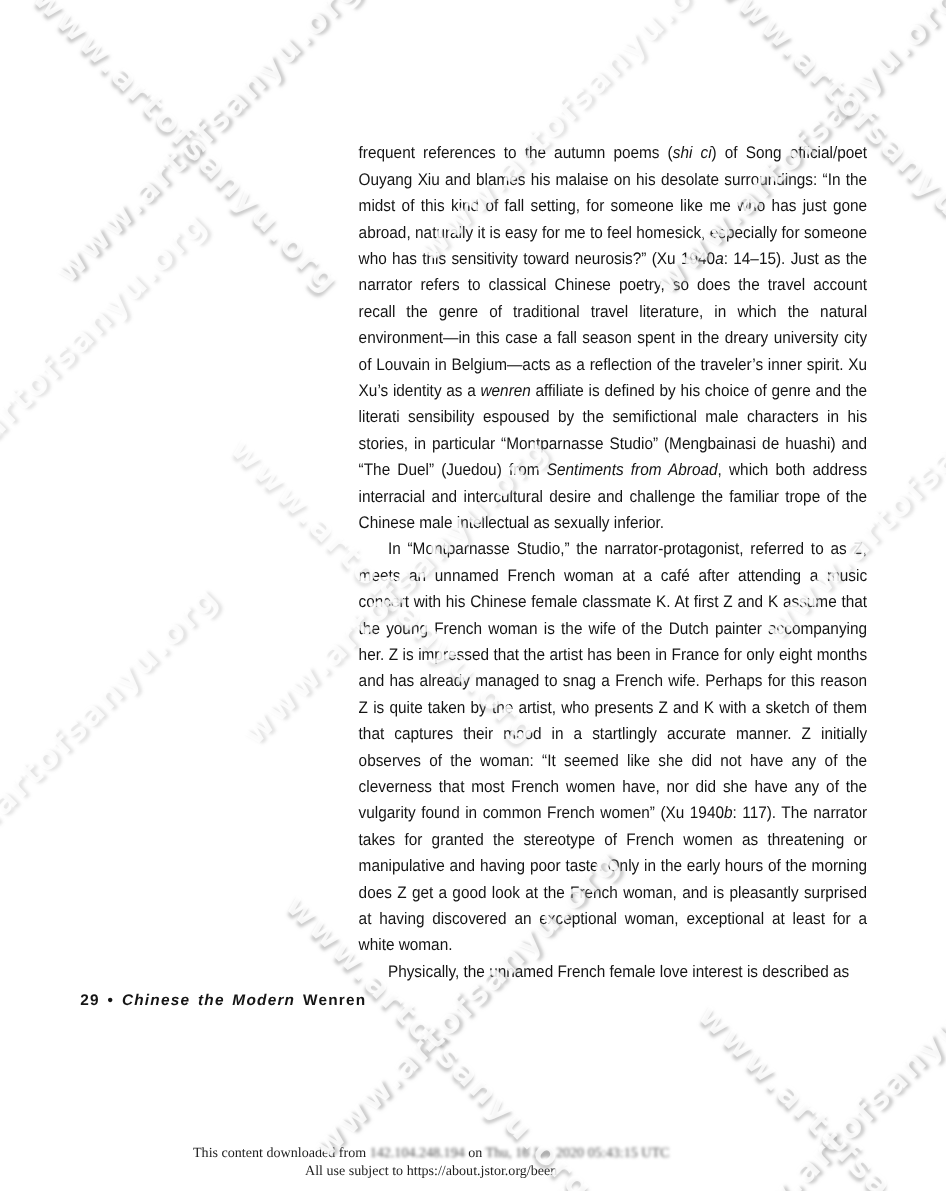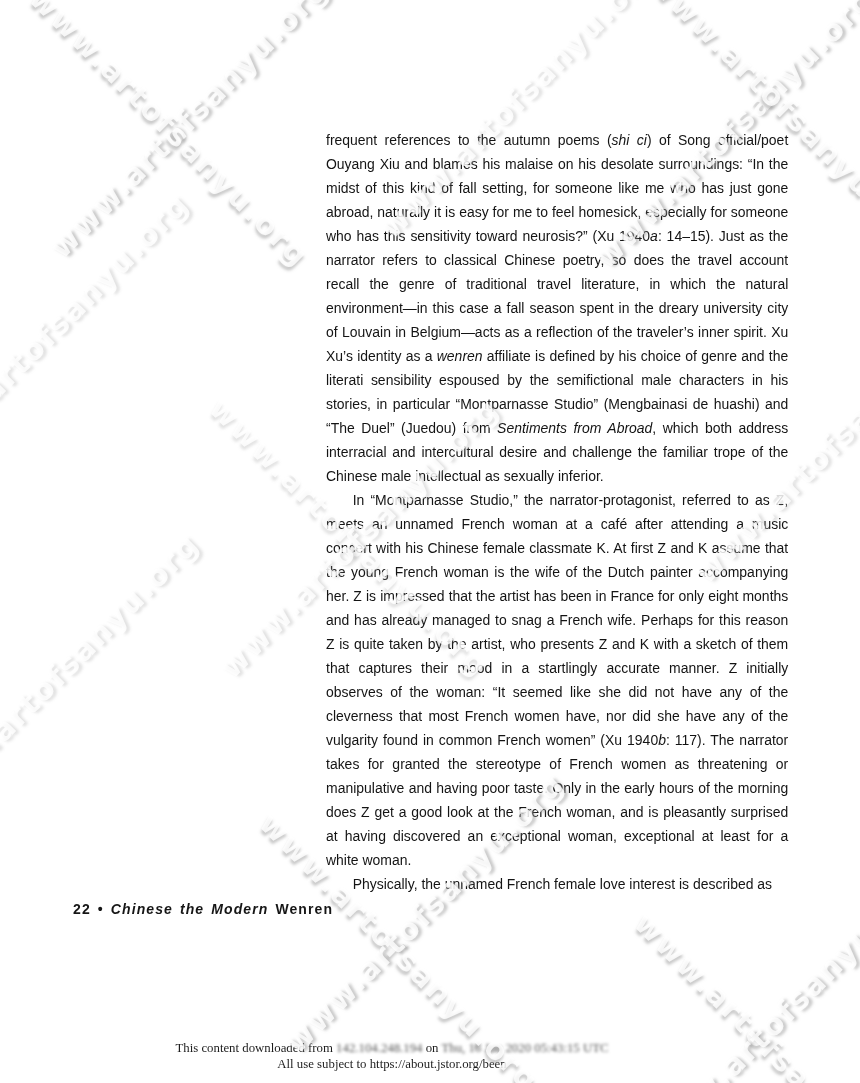--- a/index.html
+++ b/index.html
@@ -109,18 +109,18 @@
   <span class="wm desc p13">www.artofsanyu.org</span>
   <span class="wm asc  p14">www.artofsanyu.org</span>
 </div>
 
 <div class="main-text">
   <p class="para"><span>frequent references to the autumn poems (</span><span class="it">shi ci</span><span>) of Song official/poet Ouyang Xiu and blames his malaise on his desolate surroundings: “In the midst of this kind of fall setting, for someone like me who has just gone abroad, naturally it is easy for me to feel homesick, especially for someone who has this sensitivity toward neurosis?” (Xu 1940</span><span class="it">a</span><span>: 14–15). Just as the narrator refers to classical Chinese poetry, so does the travel account recall the genre of traditional travel literature, in which the natural environment—in this case a fall season spent in the dreary university city of Louvain in Belgium—acts as a reflection of the traveler’s inner spirit. Xu Xu’s identity as a </span><span class="it">wenren</span><span> affiliate is defined by his choice of genre and the literati sensibility espoused by the semifictional male characters in his stories, in particular “Montparnasse Studio” (Mengbainasi de huashi) and “The Duel” (Juedou) from </span><span class="it">Sentiments from Abroad</span><span>, which both address interracial and intercultural desire and challenge the familiar trope of the Chinese male intellectual as sexually inferior.</span></p>
   <p class="para indent"><span>In “Montparnasse Studio,” the narrator-protagonist, referred to as Z, meets an unnamed French woman at a café after attending a music concert with his Chinese female classmate K. At first Z and K assume that the young French woman is the wife of the Dutch painter accompanying her. Z is impressed that the artist has been in France for only eight months and has already managed to snag a French wife. Perhaps for this reason Z is quite taken by the artist, who presents Z and K with a sketch of them that captures their mood in a startlingly accurate manner. Z initially observes of the woman: “It seemed like she did not have any of the cleverness that most French women have, nor did she have any of the vulgarity found in common French women” (Xu 1940</span><span class="it">b</span><span>: 117). The narrator takes for granted the stereotype of French women as threatening or manipulative and having poor taste. Only in the early hours of the morning does Z get a good look at the French woman, and is pleasantly surprised at having discovered an exceptional woman, exceptional at least for a white woman.</span></p>
   <p class="para indent"><span>Physically, the unnamed French female love interest is described as</span></p>
 </div>
 
-<div class="running-footer"><span>22</span> <span>•</span> <span class="it">Chinese the Modern</span> <span>Wenren</span></div>
+<div class="running-footer"><span>29</span> <span>•</span> <span class="it">Chinese the Modern</span> <span>Wenren</span></div>
 
 <div class="jstor-footer">
   <div><span>This content downloaded from</span> <span class="blur">142.104.248.194</span> <span>on</span> <span class="blur">Thu, 16 Jun 2020 05:43:15 UTC</span></div>
   <div>All use subject to https://about.jstor.org/been</div>
 </div>
 
 </body></html>

